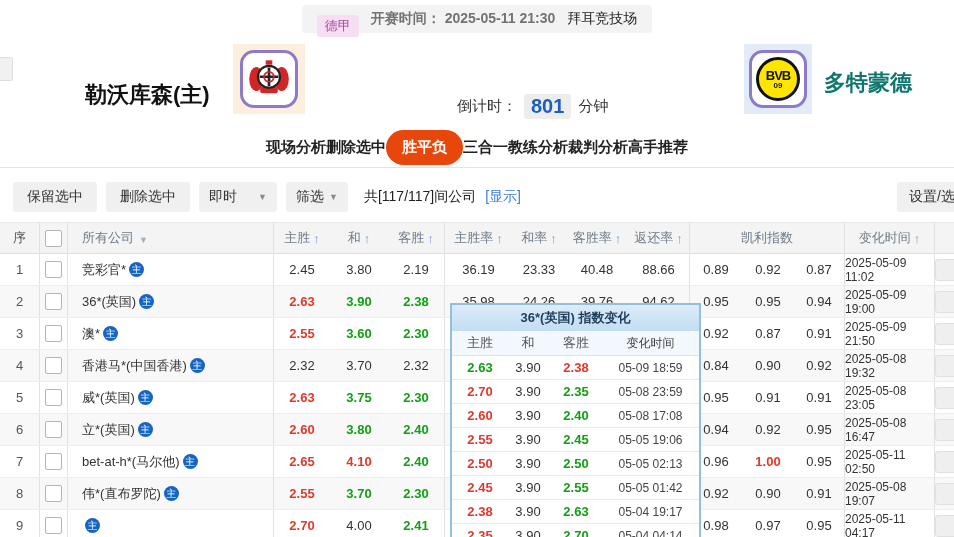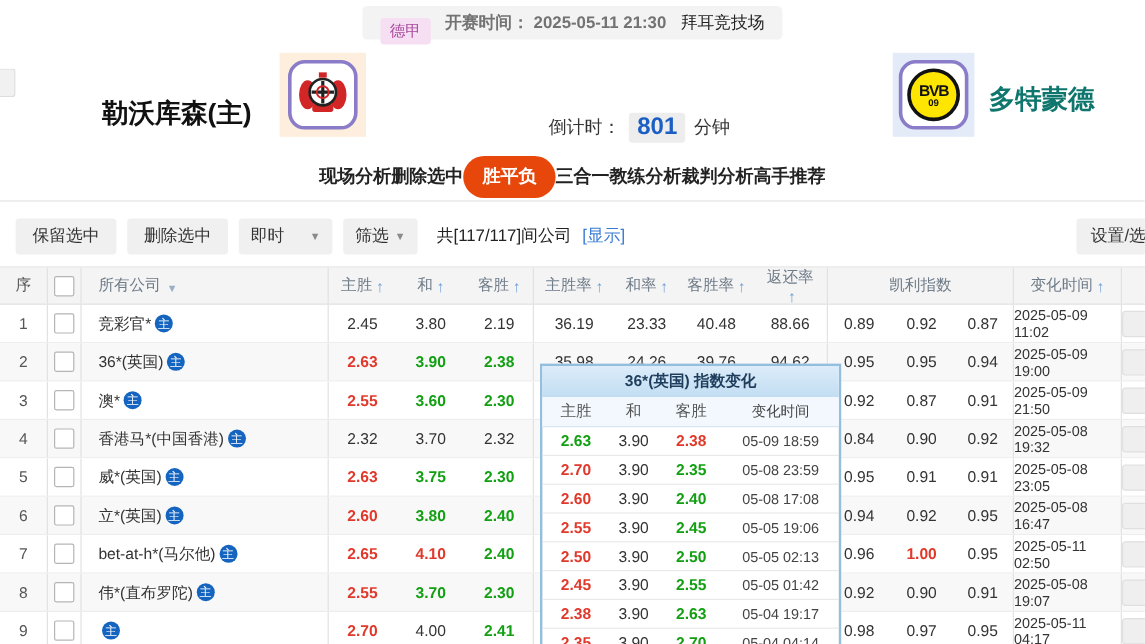--- a/index.html
+++ b/index.html
@@ -44,21 +44,21 @@
   .otable{position:absolute;top:222px;left:0;width:965px;font-size:13px;}
   .tr{display:flex;height:31px;align-items:stretch;border-bottom:1px solid #ededed;background:#fff;}
   .tr.alt{background:#f8f8f8;}
   .thead{height:30px;background:#f4f4f4;color:#6e7b88;border-top:1px solid #e8e8e8;border-bottom:1px solid #dedede;}
   .td{display:flex;align-items:center;justify-content:center;box-sizing:border-box;}
   .b-r{border-right:1px solid #e2e2e2;}
   .w-seq{width:40px;color:#555;}
   .w-chk{width:28px;}
   .w-comp{width:206px;justify-content:flex-start;padding-left:14px;}
   .w-o{width:56px;}.w-o2{width:58px;}.w-o3{width:57px;}
-  .w-r1{width:67px;}.w-r2{width:54px;}.w-r3{width:62px;}.w-r4{width:62px;flex-direction:column;}
+  .w-r1{width:67px;}.w-r2{width:54px;}.w-r3{width:62px;}.w-r4{width:62px;}
   .w-k{width:52px;}.w-k3{width:51px;}
   .w-kelly{width:155px;}
   .w-t{width:90px;}
   .w-a{width:30px;}
   .time-cell{font-size:12px;color:#333;}
   .cb{width:15px;height:15px;border:1px solid #b5b5b5;border-radius:2px;background:#fff;cursor:pointer;}
   .homeicon{width:15px;height:15px;border-radius:50%;background:#1565c0;color:#fff;font-size:10px;display:flex;align-items:center;justify-content:center;margin-left:3px;flex:none;}
   .comp-name{color:#333;}
   .c-r{color:#e0392b;font-weight:bold;}
   .c-g{color:#12a012;font-weight:bold;}

